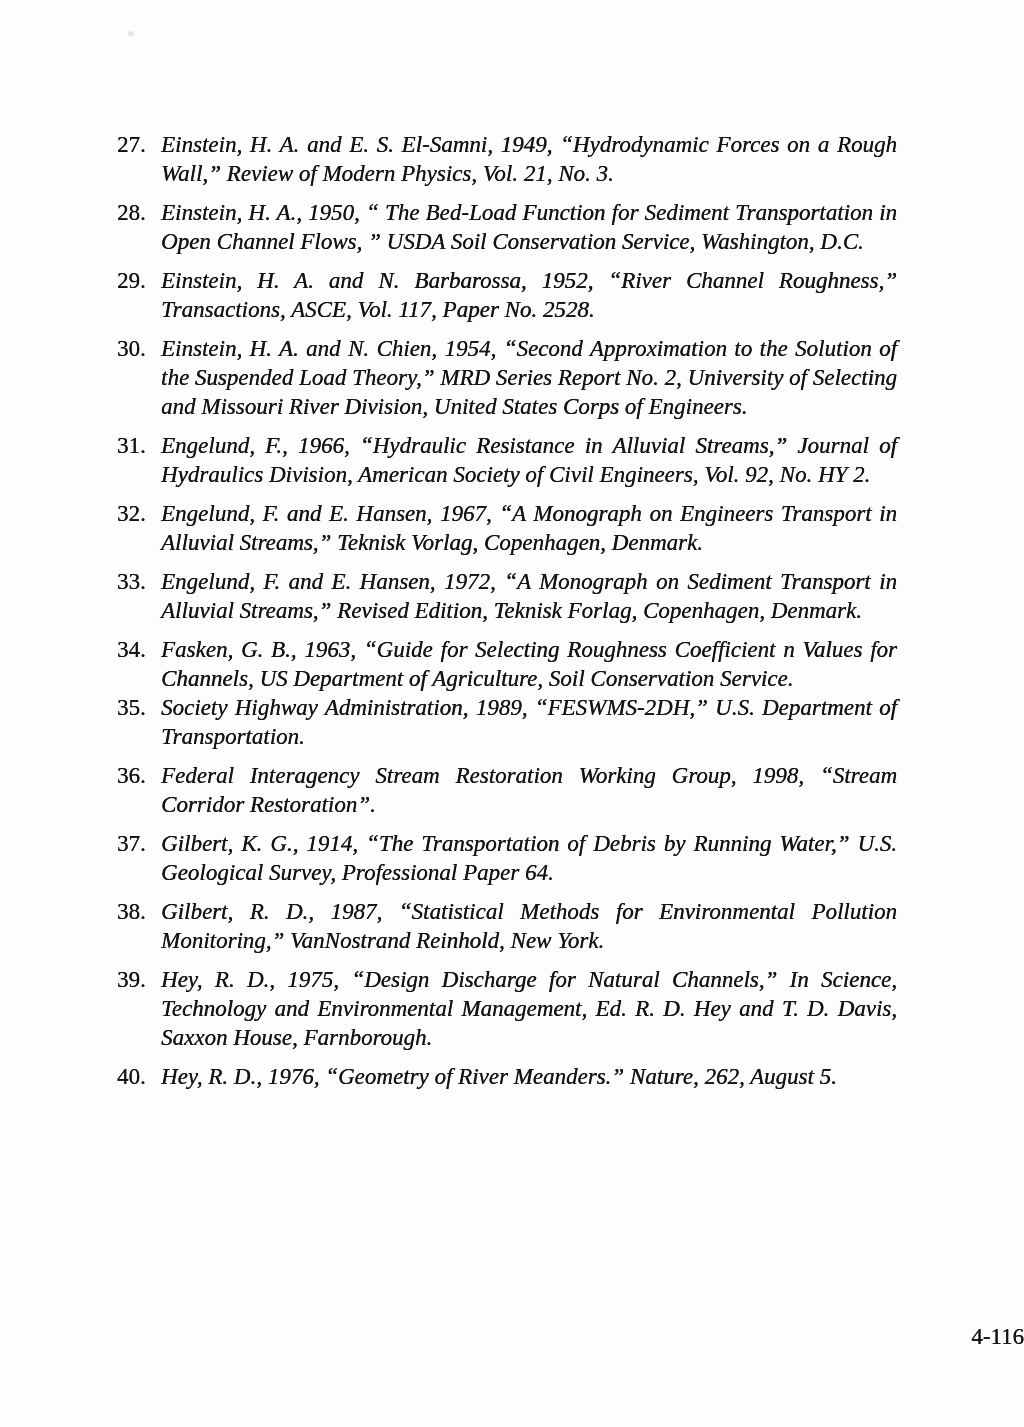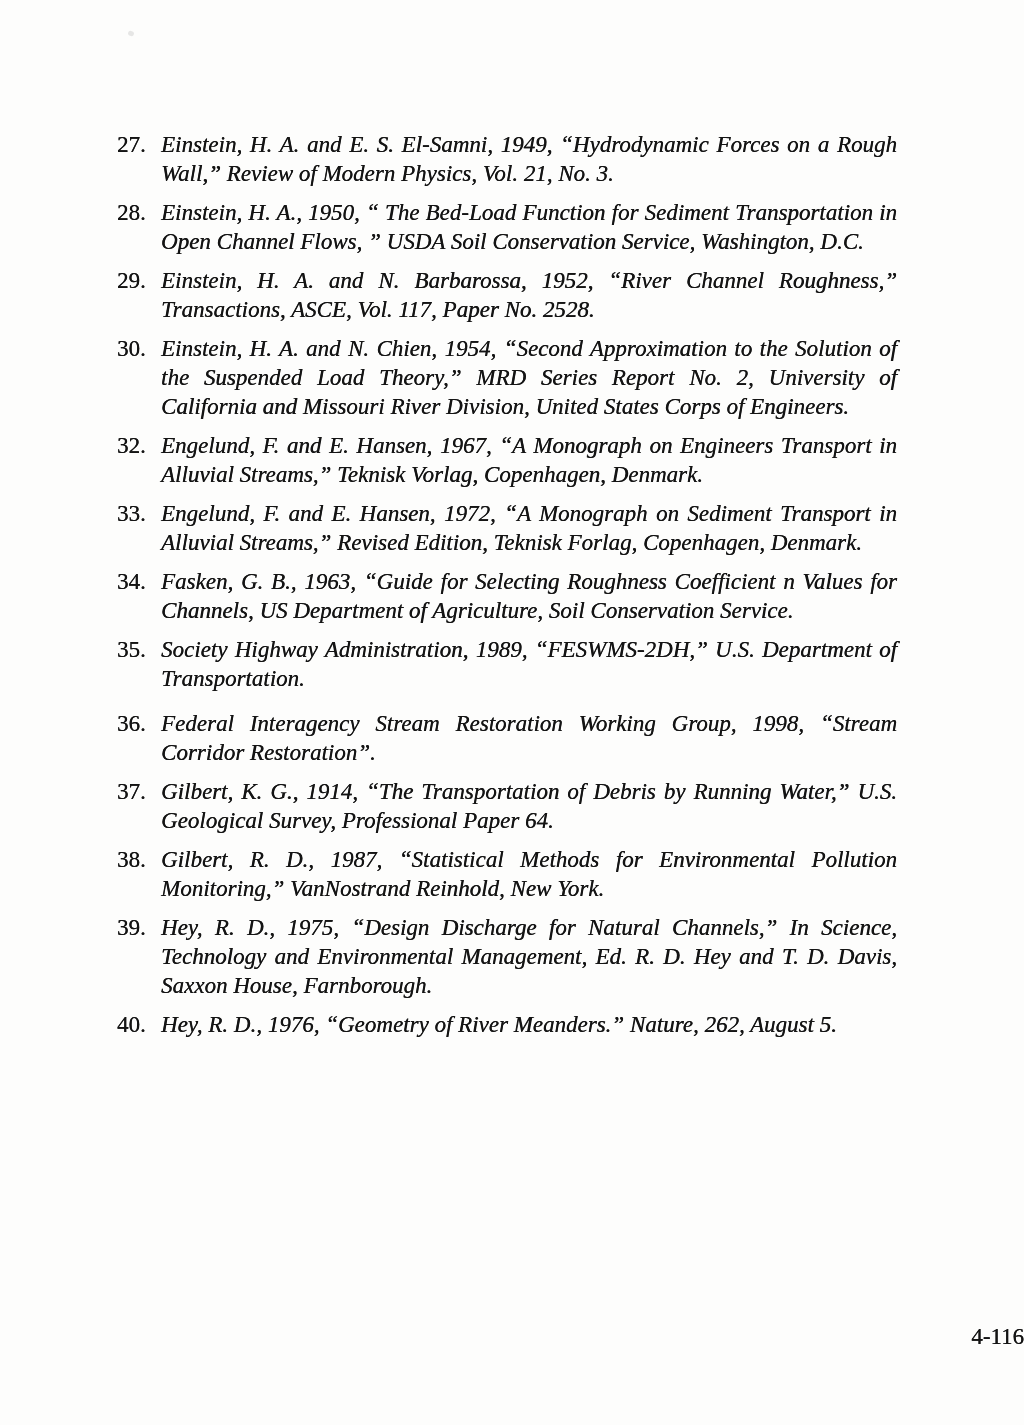--- a/index.html
+++ b/index.html
@@ -23,21 +23,21 @@
     width: 780px;
   }
   .ref {
     display: flex;
     font-size: 23px;
     line-height: 29px;
     margin-bottom: 10px;
     text-shadow: 0.3px 0 currentColor;
   }
   
-  .ref:nth-child(8) { margin-bottom: 16px; }
+  .ref:nth-child(8) { margin-bottom: 0; }
   .ref-num {
     flex: 0 0 44px;
     width: 44px;
   }
   .ref-text {
     flex: 1;
     text-align: justify;
     font-style: italic;
   }
   .page-footer {
@@ -79,23 +79,27 @@
     <span class="ref-text">Einstein, H. A., 1950, “ The Bed-Load Function for Sediment Transportation in Open Channel Flows, ” USDA Soil Conservation Service, Washington, D.C.</span>
   </div>
 
   <div class="ref">
     <span class="ref-num">29.</span>
     <span class="ref-text">Einstein, H. A. and N. Barbarossa, 1952, “River Channel Roughness,” Transactions, ASCE, Vol. 117, Paper No. 2528.</span>
   </div>
 
   <div class="ref">
     <span class="ref-num">30.</span>
-    <span class="ref-text">Einstein, H. A. and N. Chien, 1954, “Second Approximation to the Solution of the Suspended Load Theory,” MRD Series Report No. 2, University of California and Missouri River Division, United States Corps of Engineers.</span>
+    <span class="ref-text">Einstein, H. A. and N. Chien, 1954, “Second Approximation to the Solution of the Suspended Load Theory,” MRD Series Report No. 2, University of Selecting and Missouri River Division, United States Corps of Engineers.</span>
   </div>
 
+  <div class="ref">
+    <span class="ref-num">31.</span>
+    <span class="ref-text">Engelund, F., 1966, “Hydraulic Resistance in Alluvial Streams,” Journal of Hydraulics Division, American Society of Civil Engineers, Vol. 92, No. HY 2.</span>
+  </div>
 
   <div class="ref">
     <span class="ref-num">32.</span>
     <span class="ref-text">Engelund, F. and E. Hansen, 1967, “A Monograph on Engineers Transport in Alluvial Streams,” Teknisk Vorlag, Copenhagen, Denmark.</span>
   </div>
 
   <div class="ref">
     <span class="ref-num">33.</span>
     <span class="ref-text">Engelund, F. and E. Hansen, 1972, “A Monograph on Sediment Transport in Alluvial Streams,” Revised Edition, Teknisk Forlag, Copenhagen, Denmark.</span>
   </div>

